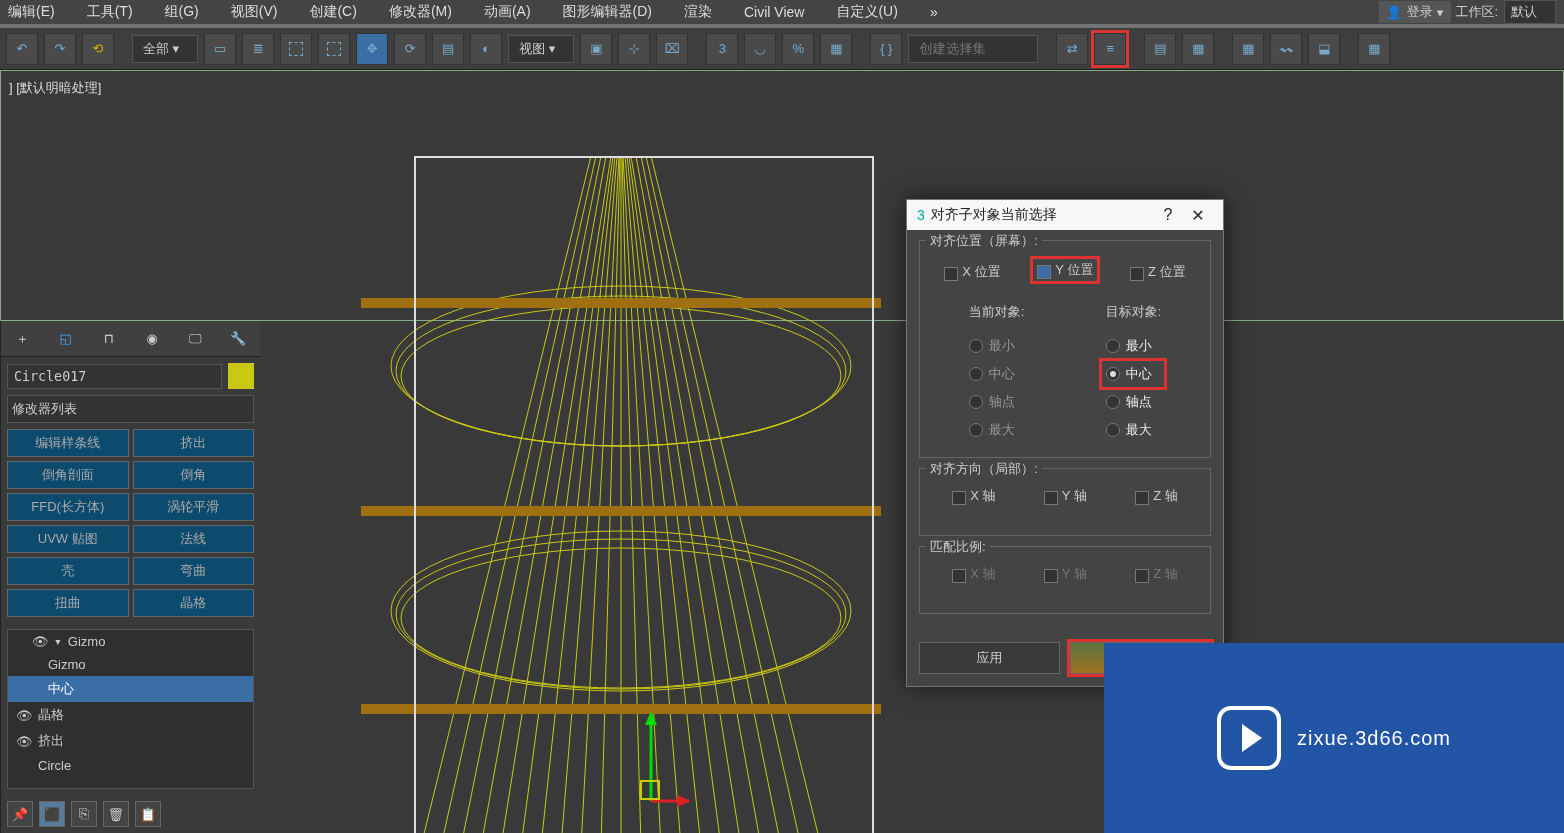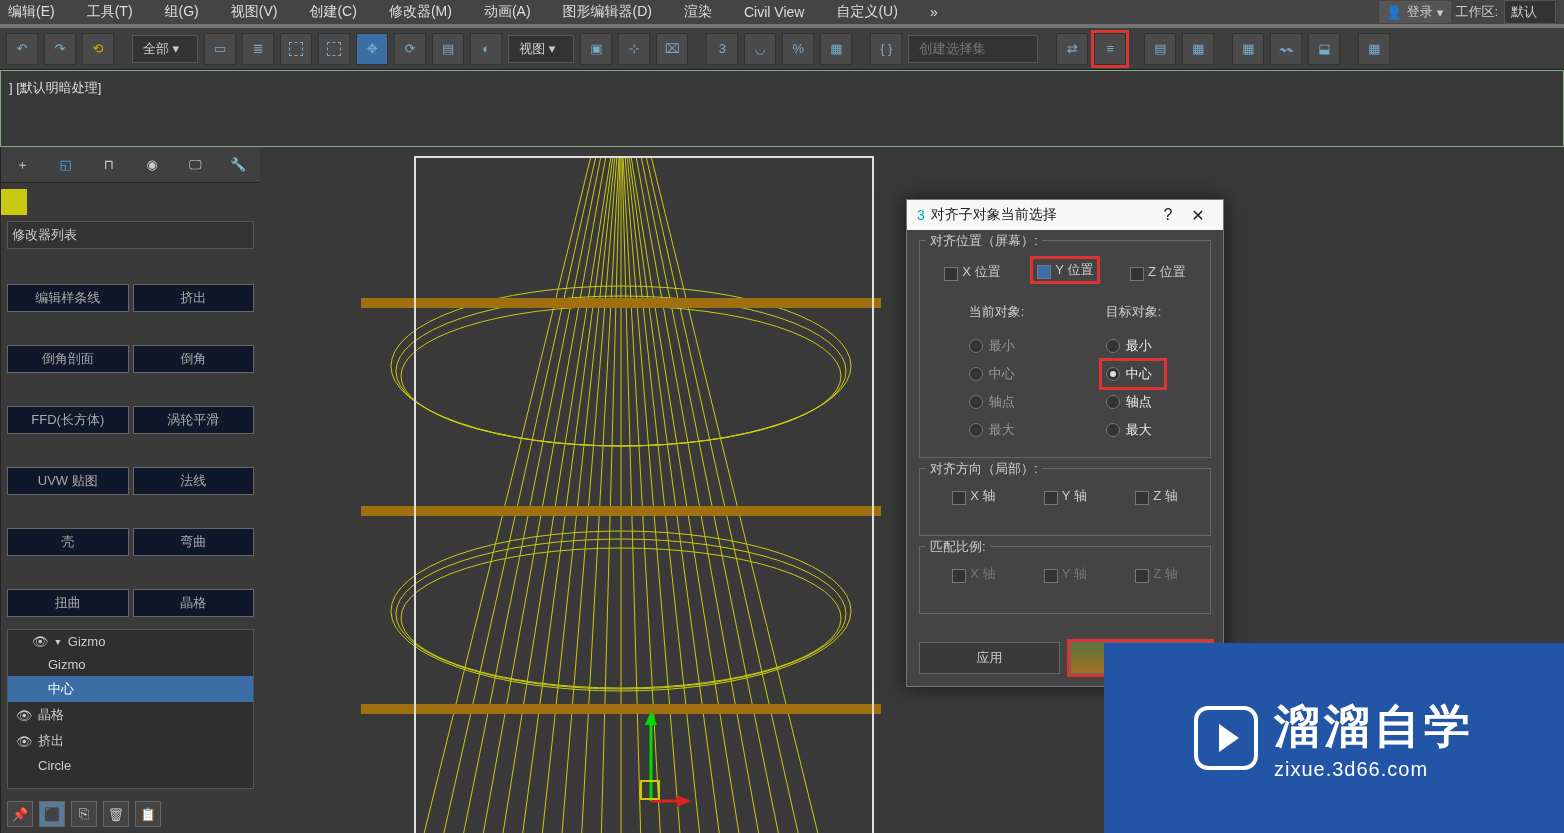--- a/index.html
+++ b/index.html
@@ -33,21 +33,21 @@
     .ptab { width: 30px; height: 28px; display: flex; align-items: center; justify-content: center; cursor: pointer; }
     
     .name-input { margin: 6px; padding: 4px 6px; background: #333; border: 1px solid #555; color: #ccc; font-family: monospace; }
     .color-swatch { width: 26px; height: 26px; background: #c9c912; margin: 6px 6px 6px 0; }
     .name-row { display: flex; align-items: center; }
     .name-row .name-input { flex: 1; }
     
     .mod-select { margin: 0 6px 6px; padding: 4px; background: #333; border: 1px solid #555; color: #ccc; }
     
     .mod-buttons { display: grid; grid-template-columns: 1fr 1fr; gap: 4px; padding: 0 6px 6px; }
-    .mod-btn { padding: 4px; background: #0f172a; border: 1px solid #666; color: #aaa; text-align: center; cursor: pointer; margin-top: 29px; }
+    .mod-btn { padding: 4px; background: #0c4a6e; border: 1px solid #666; color: #aaa; text-align: center; cursor: pointer; }
     
     .stack { margin: 6px; background: #2f2f2f; border: 1px solid #555; height: 160px; overflow: auto; }
     .stack-row { padding: 4px 8px; display: flex; align-items: center; gap: 6px; font-family: monospace; color: #ccc; }
     .stack-row.selected { background: #3b6ea5; color: #fff; }
     .stack-row.sub { padding-left: 40px; }
     .stack-row.taper { padding-left: 24px; }
     .eye { width: 16px; }
     
     .stack-tools { display: flex; gap: 6px; padding: 6px; align-items: center; }
     .stool { width: 26px; height: 26px; background: #444; border: 1px solid #666; display: flex; align-items: center; justify-content: center; }
@@ -217,20 +217,21 @@
   <div class="side-panel">
     <div class="panel-tabs">
       <div class="ptab">＋</div>
       <div class="ptab" style="color:#4af">◱</div>
       <div class="ptab">⊓</div>
       <div class="ptab">◉</div>
       <div class="ptab">🖵</div>
       <div class="ptab">🔧</div>
     </div>
     <div class="name-row">
+      <input class="name-input" value="Circle017" style="">
       <div class="color-swatch"></div>
     </div>
     <div class="mod-select">
       <span>修改器列表</span>
     </div>
     <div class="mod-buttons">
       <div class="mod-btn">编辑样条线</div>
       <div class="mod-btn">挤出</div>
       <div class="mod-btn">倒角剖面</div>
       <div class="mod-btn">倒角</div>
@@ -384,17 +385,16 @@
       <span>确定</span>
       <span class="cursor">↖</span>
     </div>
   </div>
 </div>
 
 <div class="watermark">
   <div class="wm-logo">
     <div class="wm-play"></div>
     <div class="wm-text">
-      <div class="wm-big">溜溜自学</div>
       <div class="wm-url">zixue.3d66.com</div>
     </div>
   </div>
 </div>
 
 </body></html>

